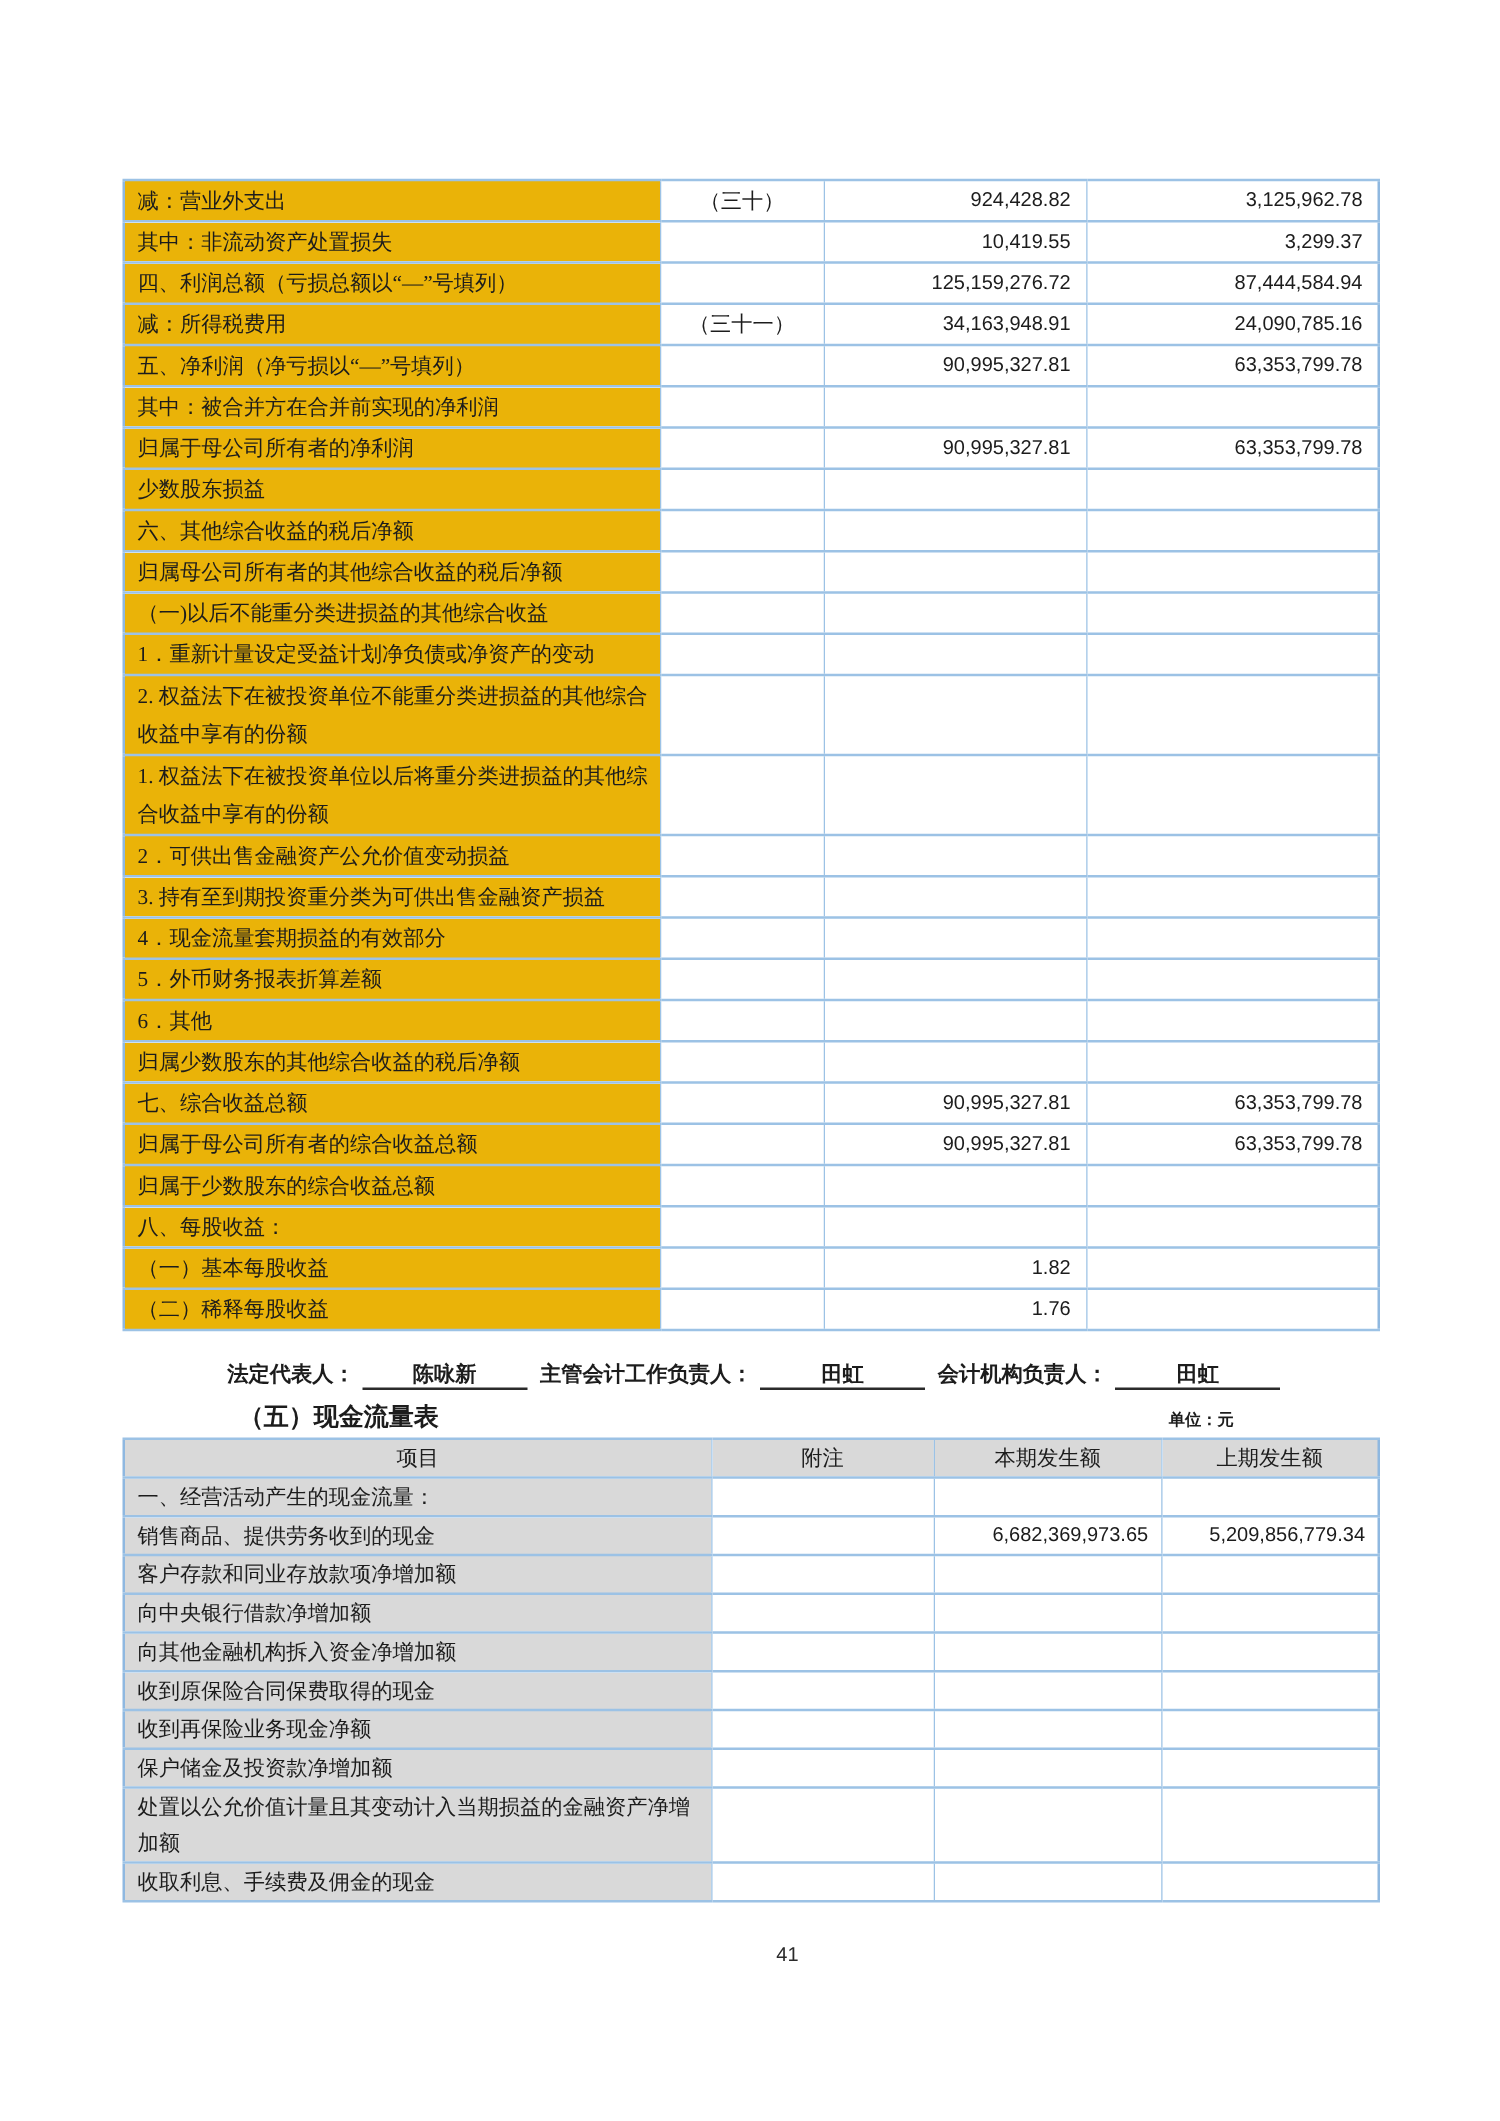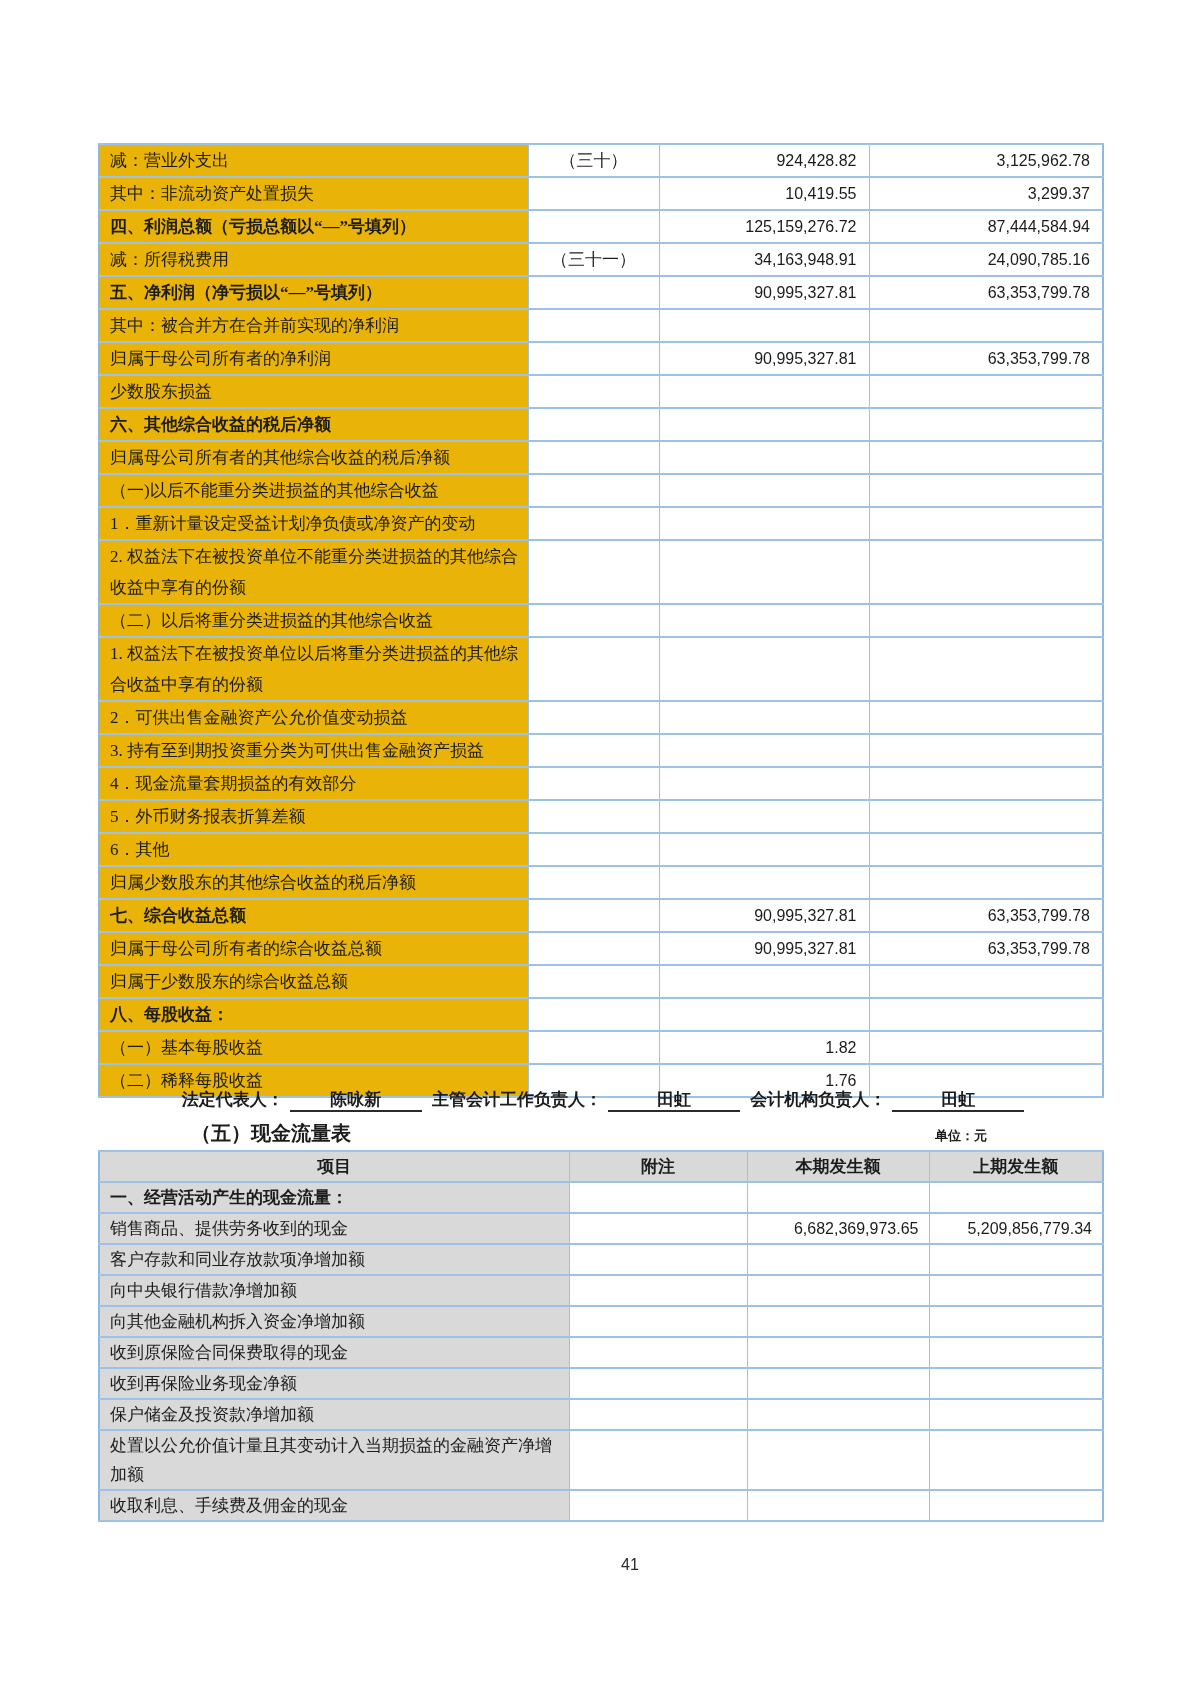--- a/index.html
+++ b/index.html
@@ -34,21 +34,21 @@
     overflow: hidden;
   }
   td.c-label { background: #eab308; padding-left: 10px; text-align: left; }
   td.c-note  { text-align: center; }
   td.c-cur, td.c-pri {
     text-align: right;
     padding-right: 12px;
     font-family: "Liberation Sans", "DejaVu Sans", sans-serif;
     font-size: 16px;
   }
-  tr.bold td.c-label { font-weight: bold; }
+  tr.bold td.c-label { font-weight: normal; }
 
   
   .signature-line {
     position: absolute;
     left: 98px; top: 1088px;
     width: 1004px;
     text-align: center;
     font-size: 17px;
     font-weight: bold;
     white-space: nowrap;
@@ -94,21 +94,21 @@
     border-top: 2px solid #9cc2e5;
     border-bottom: 2px solid #9cc2e5;
     font-size: 17px;
     line-height: 29px;
     padding: 0 8px;
     vertical-align: middle;
     overflow: hidden;
   }
   .cashflow-table th {
     background: #d9d9d9;
-    font-weight: bold;
+    font-weight: normal;
     text-align: center;
   }
   .cashflow-table td.c-label { background: #d9d9d9; padding-left: 10px; }
   .cashflow-table td.c-cur, .cashflow-table td.c-pri {
     text-align: right;
     padding-right: 10px;
     font-family: "Liberation Sans", "DejaVu Sans", sans-serif;
     font-size: 16px;
   }
 
@@ -203,26 +203,20 @@
           <td class="c-pri"></td>
         </tr>
         <tr>
           <td class="c-label">1．重新计量设定受益计划净负债或净资产的变动</td>
           <td class="c-note"></td>
           <td class="c-cur"></td>
           <td class="c-pri"></td>
         </tr>
         <tr>
           <td class="c-label">2. 权益法下在被投资单位不能重分类进损益的其他综合收益中享有的份额</td>
-          <td class="c-note"></td>
-          <td class="c-cur"></td>
-          <td class="c-pri"></td>
-        </tr>
-        <tr>
-          <td class="c-label">（二）以后将重分类进损益的其他综合收益</td>
           <td class="c-note"></td>
           <td class="c-cur"></td>
           <td class="c-pri"></td>
         </tr>
         <tr>
           <td class="c-label">1. 权益法下在被投资单位以后将重分类进损益的其他综合收益中享有的份额</td>
           <td class="c-note"></td>
           <td class="c-cur"></td>
           <td class="c-pri"></td>
         </tr>

